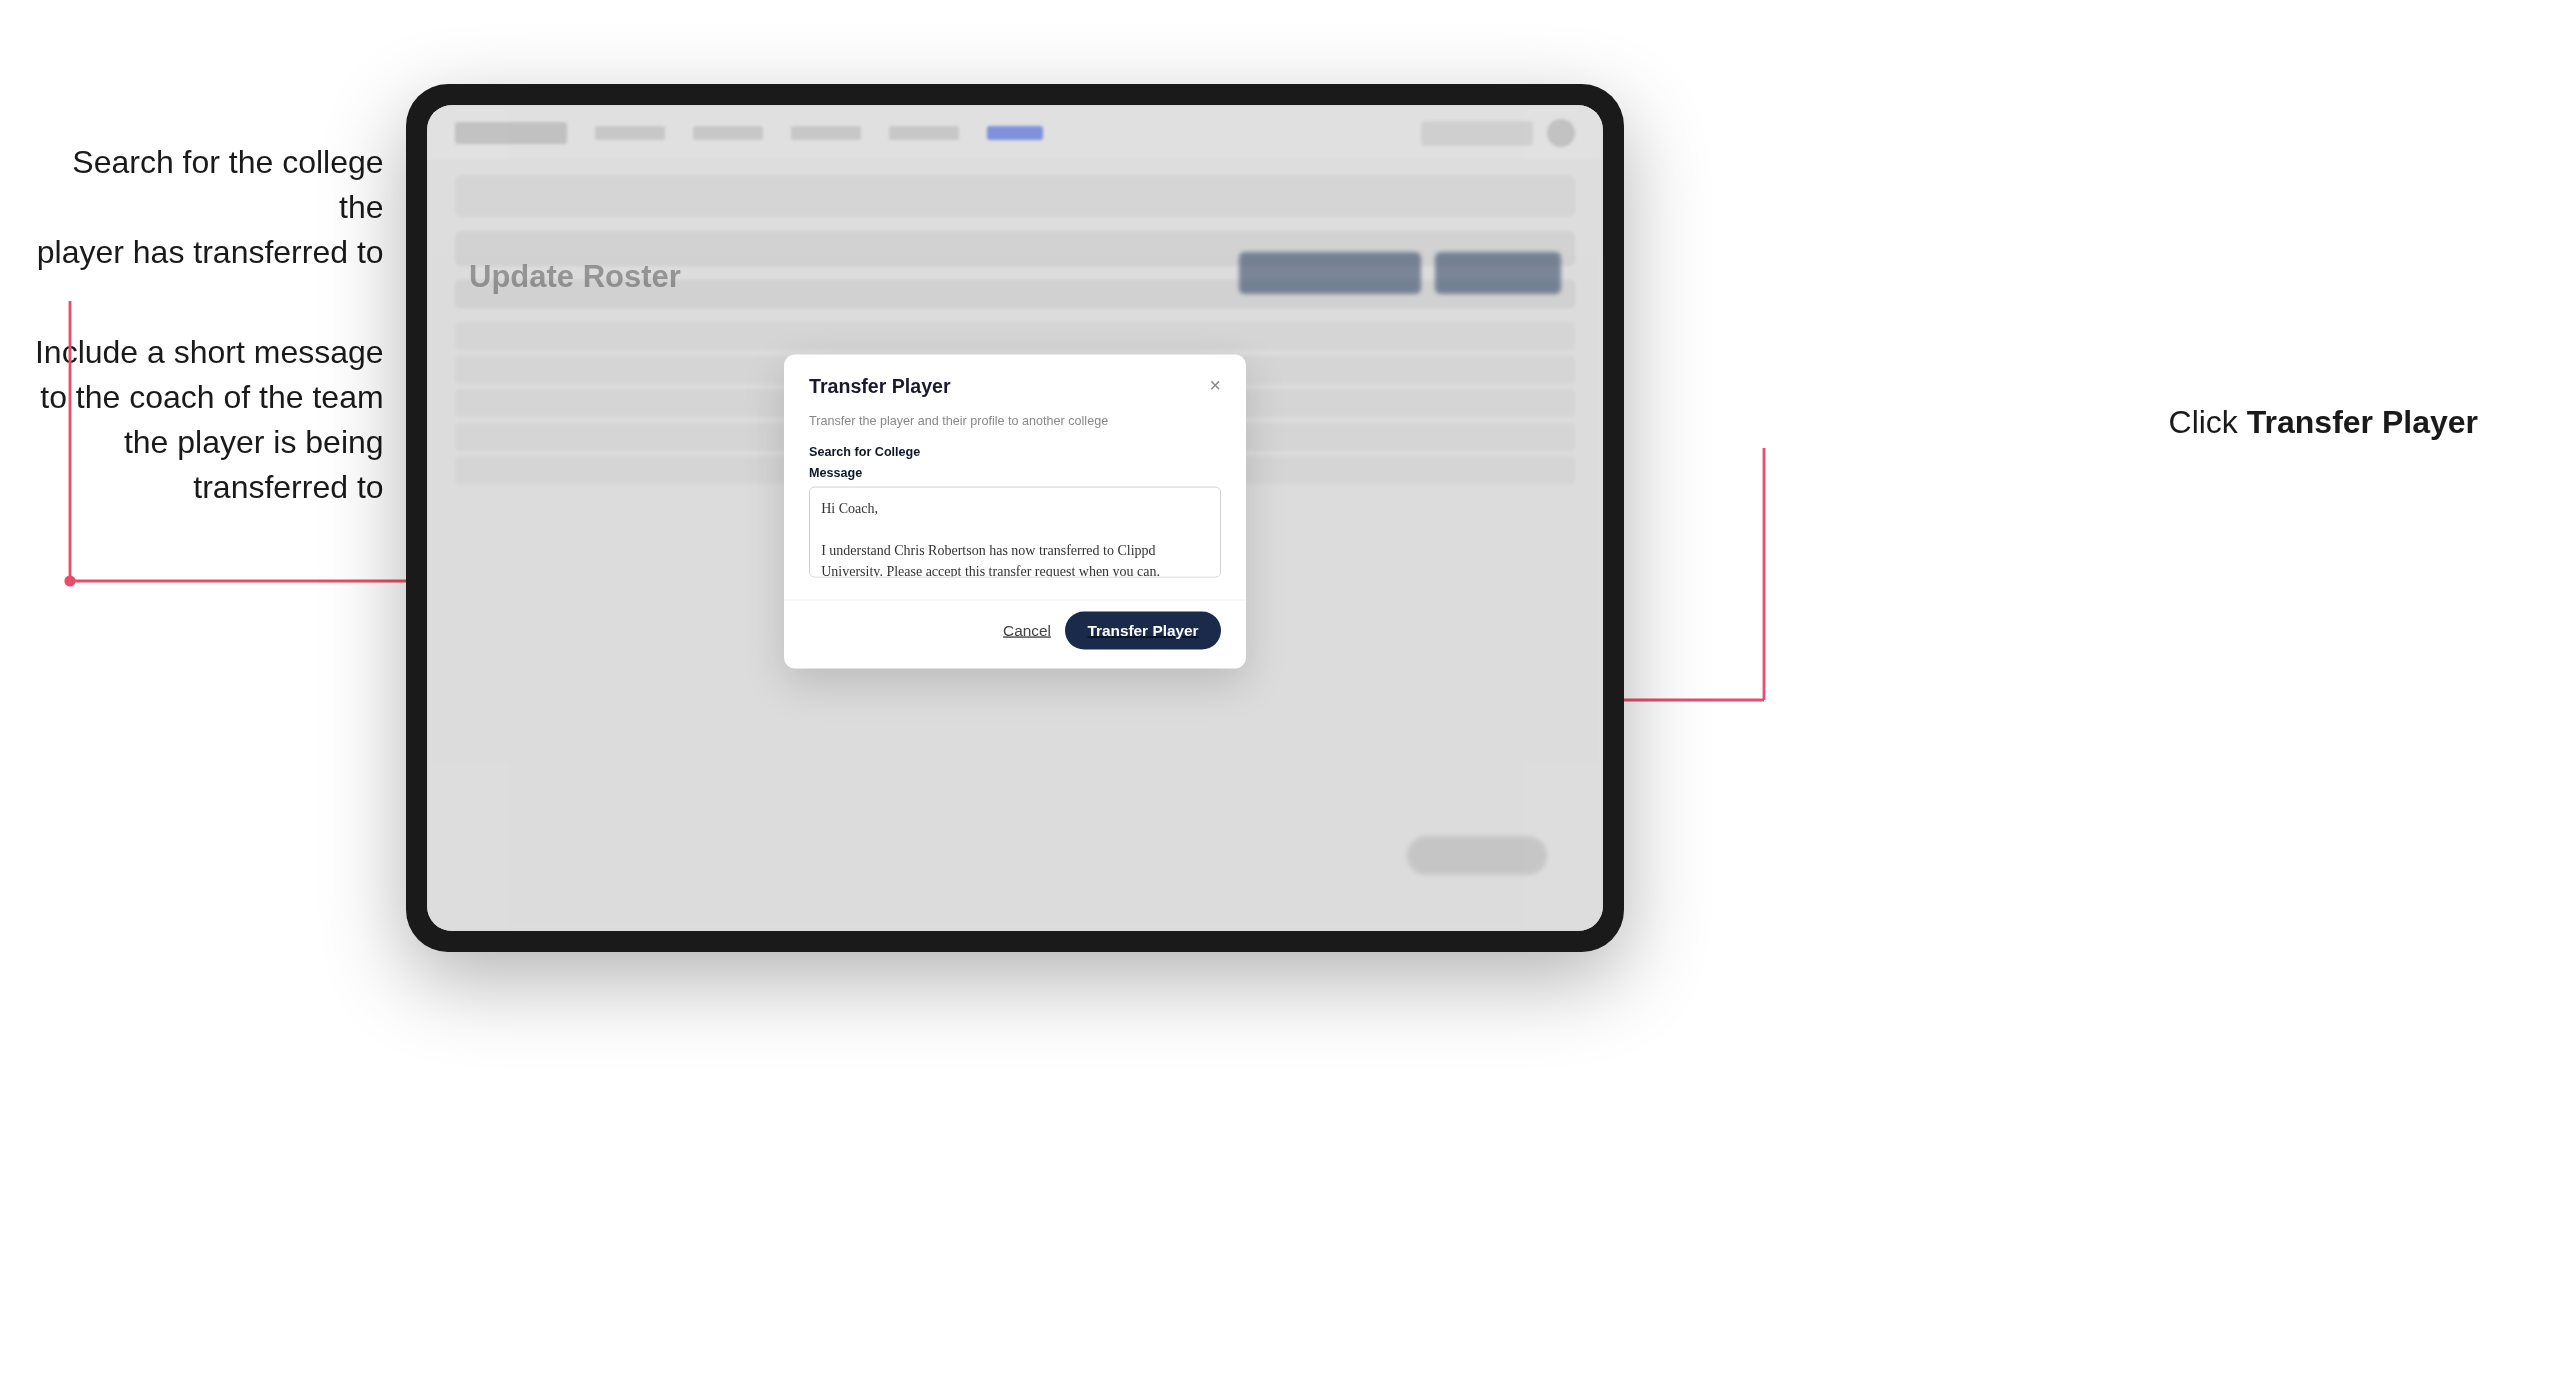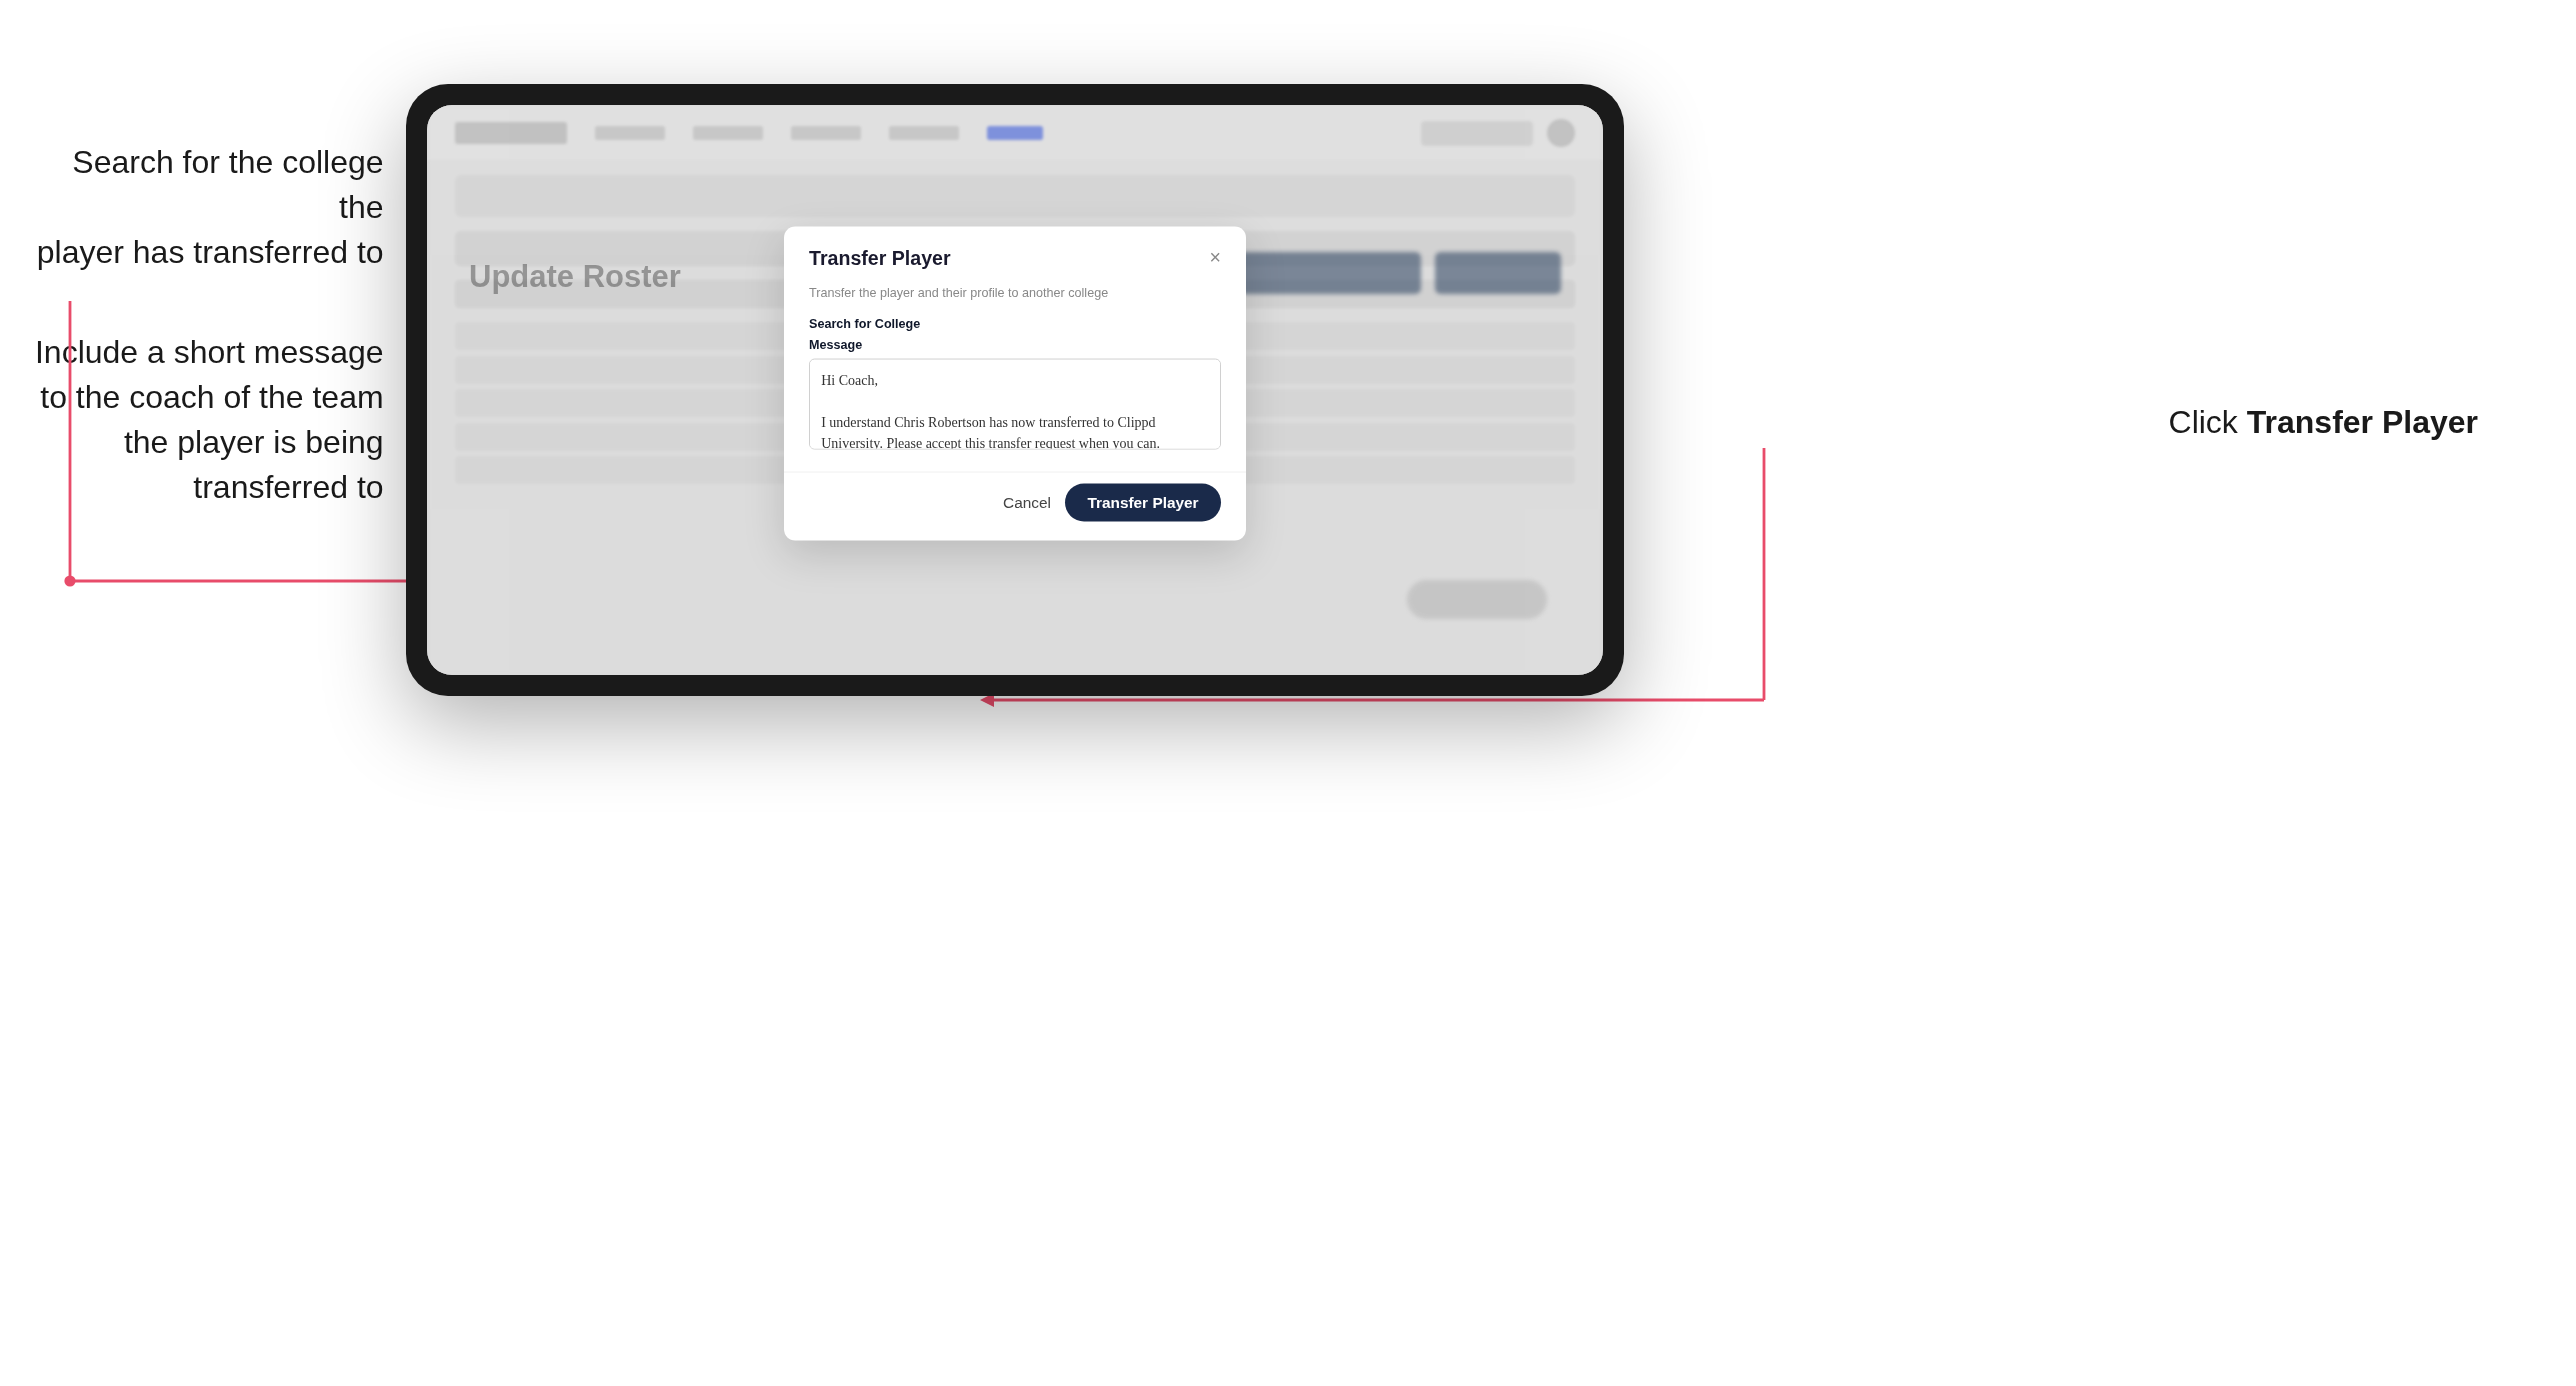--- a/index.html
+++ b/index.html
@@ -45,21 +45,21 @@
     .annotation-right strong {
       font-weight: 700;
     }
 
     
     .tablet-frame {
       position: absolute;
       left: 406px;
       top: 84px;
       width: 1218px;
-      height: 612px;
+      height: 868px;
       background: #1a1a1a;
       border-radius: 42px;
       padding: 21px;
       box-shadow: 0 28px 84px rgba(0,0,0,0.3);
     }
     .tablet-screen {
       width: 100%;
       height: 100%;
       background: #f0f0f0;
       border-radius: 25px;
@@ -284,20 +284,21 @@
       line-height: 1.5;
       font-family: Liberation Serif, serif;
     }
     .modal-footer {
       display: flex;
       justify-content: flex-end;
       align-items: center;
       padding: 11.2px 25px 19.6px;
       gap: 14px;
       border-top: 0.7px solid #f0f0f0;
+      text-decoration: underline;
     }
     .btn-cancel {
       font-size: 15.4px;
       color: #444;
       background: none;
       border: none;
       cursor: pointer;
       font-weight: 500;
     }
     .btn-transfer {

